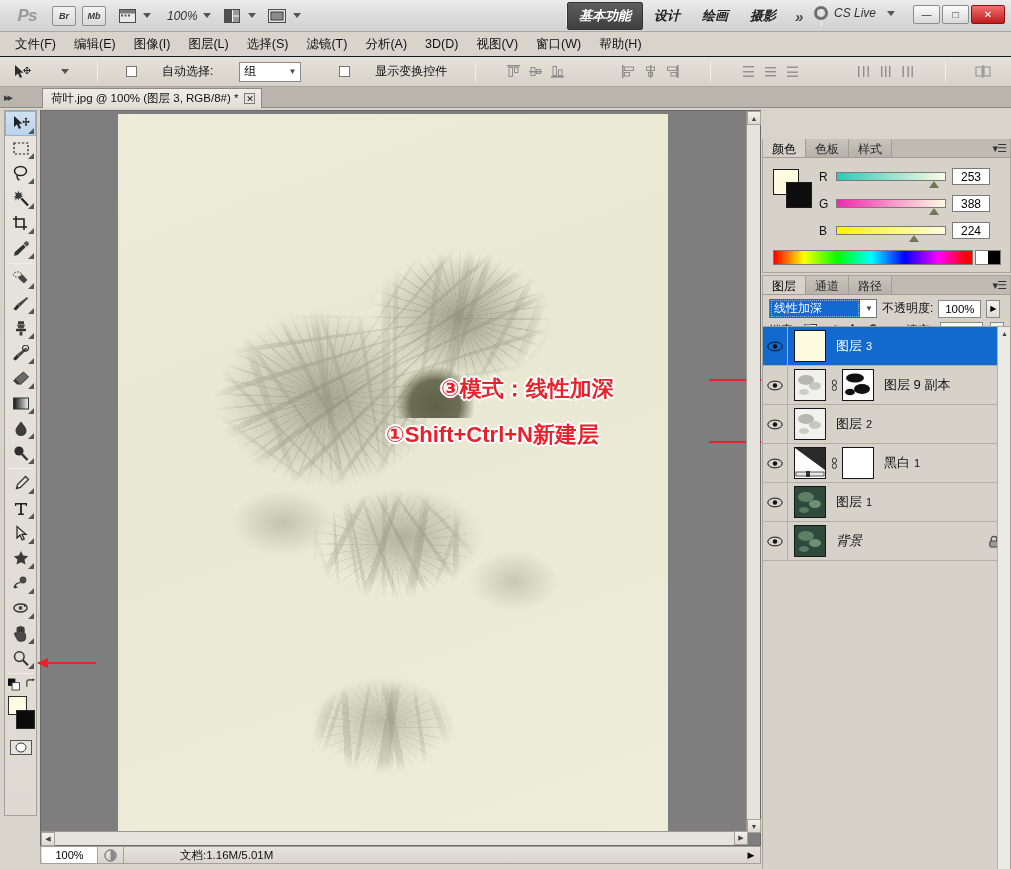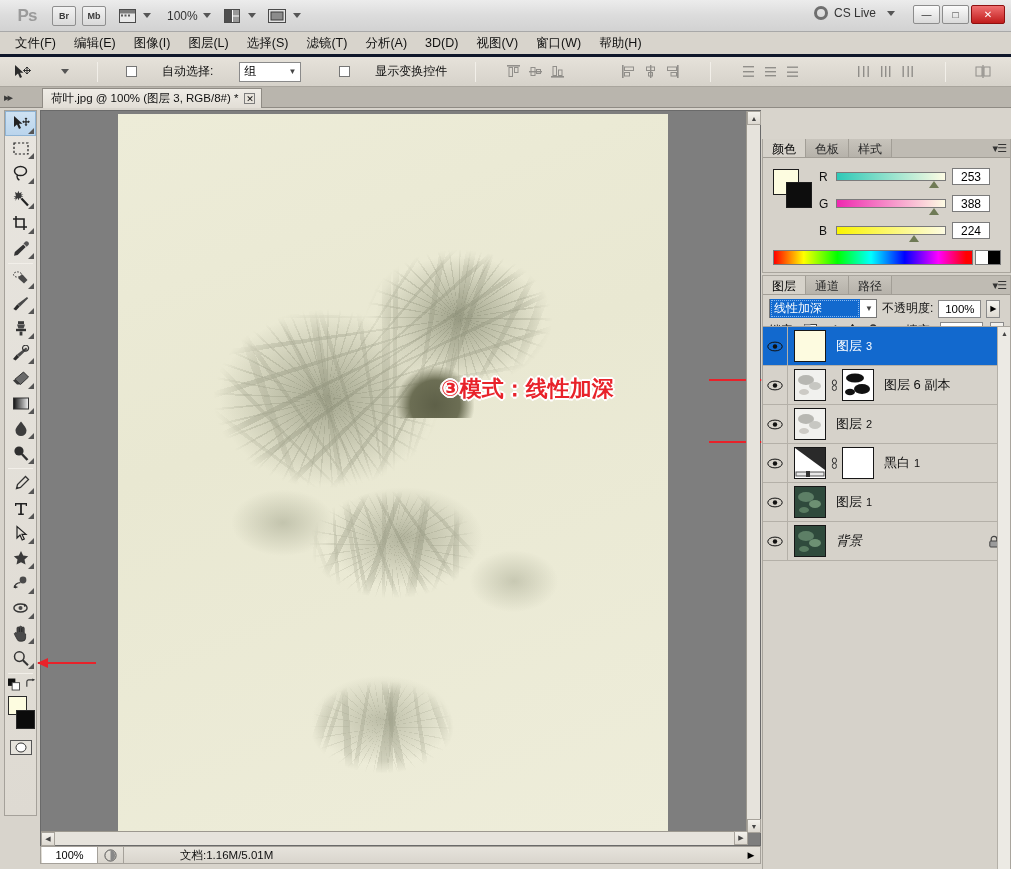--- a/index.html
+++ b/index.html
@@ -11,21 +11,21 @@
     color: #000;
     -webkit-font-smoothing: none;
   }
   #app { position:relative; width:1011px; height:869px; background:#d8d4cc; }
 
   
   .appbar {
     position:absolute; left:0; top:0; width:1011px; height:32px;
     background: linear-gradient(#ececec,#dcdcdc 50%,#d2d2d2);
     border-bottom:1px solid #a8a8a8;
-    display:flex; align-items:center;
+    display:flex; align-items:center;font-style:italic;
   }
   .ps-logo {
     width:38px; height:24px; margin-left:8px;
     display:flex; align-items:center; justify-content:center;
     font-family:"Liberation Sans", sans-serif; font-size:17px; font-weight:bold;
     color:#9a9a9a; letter-spacing:-1px;
   }
   .tool-sq {
     width:24px; height:20px; margin-left:6px;
     border:1px solid #8e8e8e; border-radius:2px;
@@ -51,21 +51,21 @@
 
   .winbtns { position:absolute; right:6px; top:5px; display:flex; gap:2px;}
   .winbtn { width:27px;height:19px;border:1px solid #8c8c8c;border-radius:2px;
             background:linear-gradient(#fbfbfb,#dadada); display:flex;align-items:center;justify-content:center;
             font-size:10px;color:#333;}
   .winbtn.close { background:linear-gradient(#f07070,#c01c1c); border-color:#8e1010; color:#fff; width:34px; font-weight:bold;}
 
   
   .menubar {
     position:absolute; left:0; top:32px; width:1011px; height:25px;
-    background:#d8d4cc; border-bottom:3px solid #0f172a;
+    background:#d8d4cc; border-bottom:1px solid #0f172a;
     display:flex; align-items:center; padding-left:6px;
   }
   .menu-item { padding:3px 9px; font-size:12.5px; color:#111; }
 
   
   .optbar {
     position:absolute; left:0; top:57px; width:1011px; height:30px;
     background:linear-gradient(#e6e2da,#d6d2ca);
     border-bottom:1px solid #a9a59d;
     display:flex; align-items:center; padding-left:10px; gap:22px;
@@ -260,20 +260,29 @@
     </div>
     <div class="caret"></div>
     <div class="mini-icn">
       <svg width="18" height="14" viewBox="0 0 18 14">
           <rect x="0.5" y="0.5" width="17" height="13" fill="#e4e4e4" stroke="#4a4a4a"></rect>
           <rect x="3" y="3" width="12" height="8" fill="#8c8c8c" stroke="#3a3a3a"></rect>
         </svg>
     </div>
     <div class="caret"></div>
 
+    <div class="ws-tabs">
+      <div class="appbar-sep"></div>
+      <div class="ws-tab active">基本功能</div>
+      <div class="ws-tab">设计</div>
+      <div class="ws-tab">绘画</div>
+      <div class="ws-tab">摄影</div>
+      <div class="ws-more">»</div>
+      <div class="appbar-sep"></div>
+    </div>
 
     <div class="cslive">
       <div class="cs-ring"></div>
       <span>CS Live</span>
       <div class="caret"></div>
     </div>
 
     <div class="winbtns">
       <div class="winbtn">—</div>
       <div class="winbtn">□</div>
@@ -594,20 +603,21 @@
 
   <div class="canvaswrap">
     <div class="canvasimg">
       <div class="leafveins"></div>
       <div class="lotus"></div>
     </div>
 
     <div class="anno" style="left:400px;top:263px;">③模式：线性加深</div>
     <div class="arrow-r" style="left:668px;top:268px;width:52px;"></div>
 
+    <div class="anno" style="left:345px;top:309px;">①Shift+Ctrl+N新建层</div>
     <div class="arrow-r" style="left:668px;top:330px;width:52px;"></div>
 
     <div class="vsb">
       <div class="sb-btn">▲</div>
       <div class="sb-btn" style="position:absolute;bottom:0;">▼</div>
     </div>
     <div class="hsb">
       <div class="sb-btn">◀</div>
       <div class="sb-btn" style="position:absolute;right:0;bottom:0;">▶</div>
     </div>
@@ -745,21 +755,21 @@
               </svg>
           </span>
           <div class="thumb" style="margin-left:3px;">
             <svg width="30" height="30" viewBox="0 0 30 30">
                 <rect width="30" height="30" fill="#fff"></rect>
                 <ellipse cx="12" cy="8" rx="9" ry="4.5" fill="#111"></ellipse>
                 <ellipse cx="19" cy="19" rx="8" ry="5" fill="#111"></ellipse>
                 <ellipse cx="7" cy="22" rx="5" ry="3.2" fill="#111"></ellipse>
               </svg>
           </div>
-          <span class="lname">图层 6 副本</span>
+          <span class="lname">图层 9 副本</span>
         </div>
 
         <div class="lrow">
           <div class="eye">
             <svg width="16" height="11" viewBox="0 0 16 11">
                 <ellipse cx="8" cy="5.5" rx="7.2" ry="4.4" fill="none" stroke="#111" stroke-width="1"></ellipse>
                 <circle cx="8" cy="5.5" r="2.2" fill="#111"></circle>
               </svg>
           </div>
           <div class="thumb">

